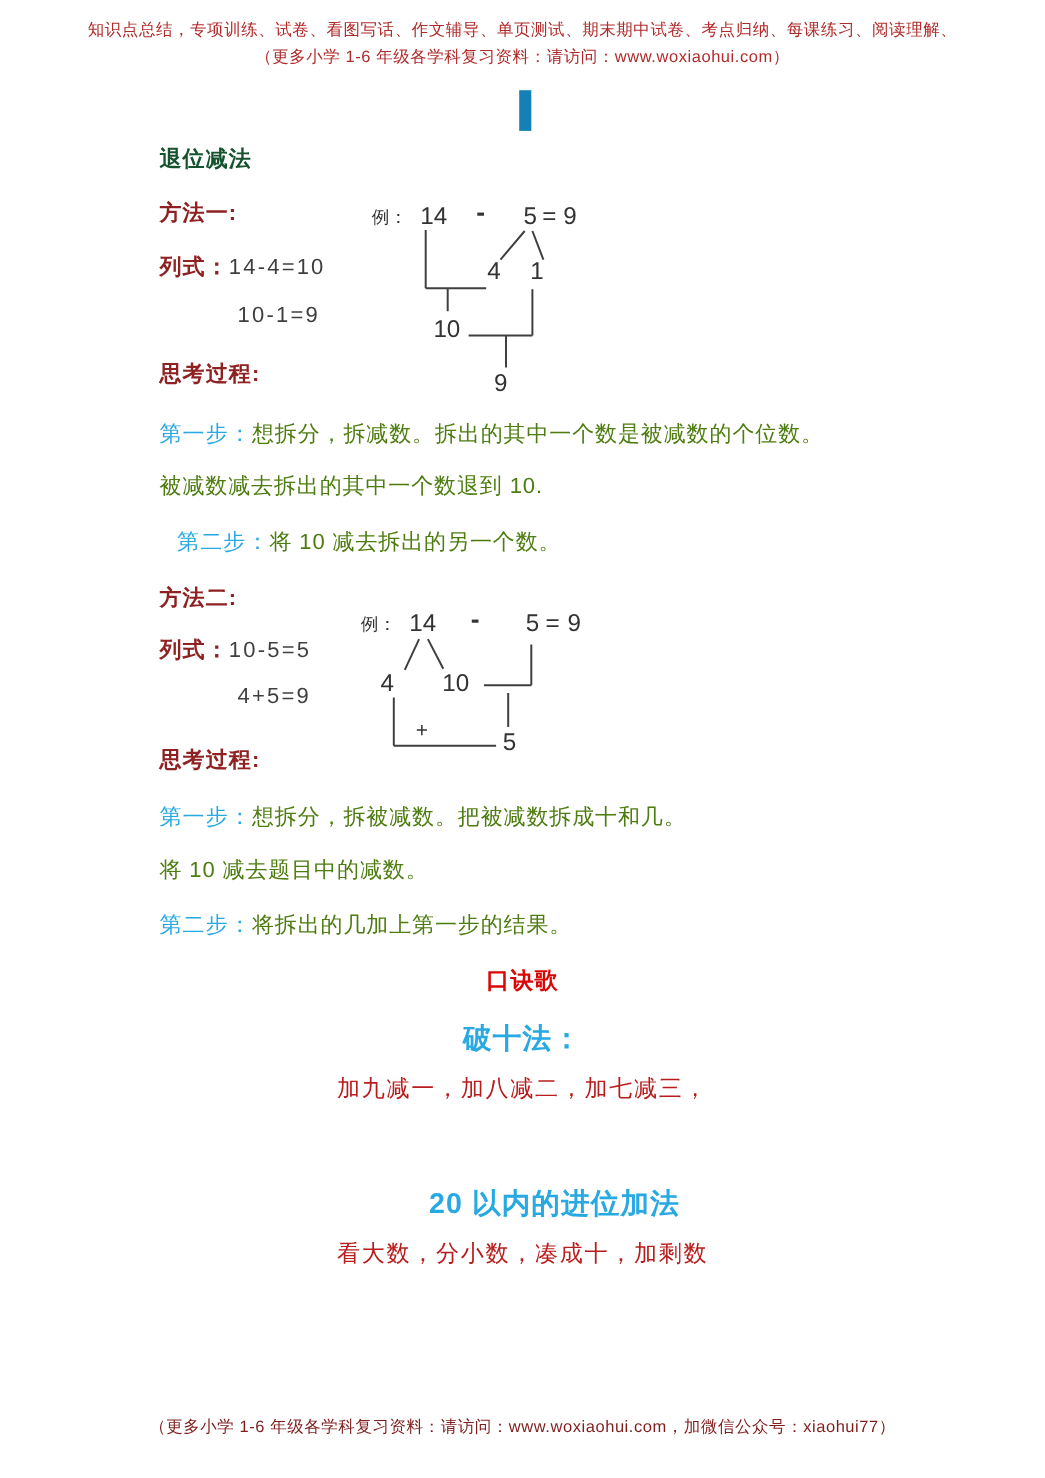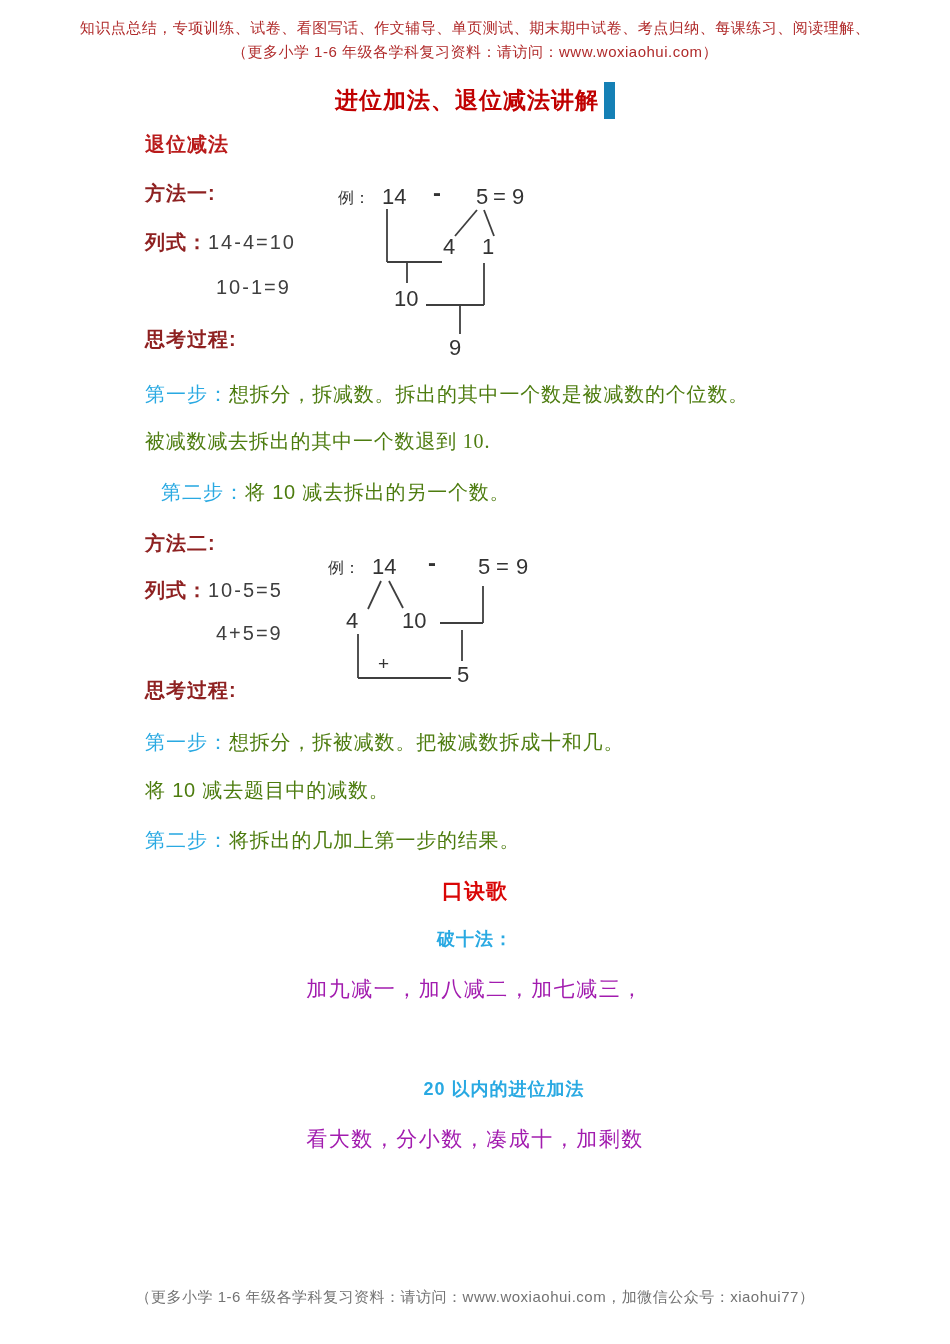--- a/index.html
+++ b/index.html
@@ -7,68 +7,67 @@
     position:relative;
     width:950px;height:1344px;
     background:#ffffff;
     font-family:"Liberation Sans","DejaVu Sans",sans-serif;
     overflow:hidden;
   }
   .ln{position:absolute;white-space:nowrap;}
   .center{left:0;width:950px;text-align:center;}
   
   .hdr-line{font-size:15px;line-height:23px;color:#B02B2B;letter-spacing:0.5px;}
-  .footer-line{font-size:15px;color:#737373;letter-spacing:0.5px;}
+  .footer-line{font-size:15px;color:#7f1d1d;letter-spacing:0.5px;}
   
   .title-row{position:absolute;top:82px;left:0;width:950px;display:flex;justify-content:center;align-items:center;}
   .title-text{font-size:23px;font-weight:bold;color:#C00000;letter-spacing:1px;}
   .title-bar{display:inline-block;width:11px;height:37px;background:#1580B5;margin-left:5px;}
   
-  .green-h{font-size:20px;font-weight:bold;color:#b91c1c;letter-spacing:1px;}
+  .green-h{font-size:20px;font-weight:bold;color:#14532d;letter-spacing:1px;}
   .darkred-h{font-size:20px;font-weight:bold;color:#8E2121;letter-spacing:1px;}
   .step-lbl{font-size:20px;color:#29A9E2;letter-spacing:1px;}
   .body-t{font-size:20px;color:#4d7c0f;letter-spacing:0.8px;}
   .eq{font-size:20px;color:#3F3F3F;letter-spacing:2px;}
   
   .mn-red{font-size:21px;font-weight:bold;color:#D90606;letter-spacing:1px;}
-  .mn-blue{font-size:18px;font-weight:bold;color:#29A9E2;letter-spacing:1px;}
-  .mn-black{font-size:21px;color:#a21caf;letter-spacing:1.5px;}
+  .mn-blue{font-size:26px;font-weight:bold;color:#29A9E2;letter-spacing:1px;}
+  .mn-black{font-size:21px;color:#b91c1c;letter-spacing:1.5px;}
   
   .diagram{position:absolute;}
   .diagram line{stroke:#3F3F3F;stroke-width:1.8;}
   .dg-num{font-size:22px;fill:#333333;font-family:"Liberation Sans","DejaVu Sans",sans-serif;}
   .dg-lbl{font-size:16px;fill:#333333;font-family:"Liberation Sans","DejaVu Sans",sans-serif;}
   .dg-minus{font-size:24px;font-weight:bold;fill:#333333;font-family:"Liberation Sans","DejaVu Sans",sans-serif;}
   .dg-plus{font-size:19px;fill:#333333;font-family:"Liberation Sans","DejaVu Sans",sans-serif;}
 </style>
 </head>
 <body>
 
 <div class="page">
 
   <div class="ln center hdr-line" style="top:16px;">知识点总结，专项训练、试卷、看图写话、作文辅导、单页测试、期末期中试卷、考点归纳、每课练习、阅读理解、</div>
   <div class="ln center hdr-line" style="top:40px;">（更多小学 1-6 年级各学科复习资料：请访问：www.woxiaohui.com）</div>
 
   <div class="title-row">
-    <span class="title-text">进位加法、退位减法讲解</span>
     <span class="title-bar"></span>
   </div>
 
   <div class="ln green-h" style="top:131px;left:145px;">退位减法</div>
 
   <div class="ln darkred-h" style="top:180px;left:145px;">方法一:</div>
   <div class="ln" style="top:229px;left:145px;">
     <span class="darkred-h">列式：</span><span class="eq">14-4=10</span>
   </div>
   <div class="ln eq" style="top:276px;left:216px;">10-1=9</div>
   <div class="ln darkred-h" style="top:326px;left:145px;">思考过程:</div>
   <div class="ln" style="top:381px;left:145px;">
     <span class="step-lbl">第一步：</span><span class="body-t">想拆分，拆减数。拆出的其中一个数是被减数的个位数。</span>
   </div>
-  <div class="ln body-t" style="top:428px;left:145px;font-family:Liberation Serif, serif;">被减数减去拆出的其中一个数退到 10.</div>
+  <div class="ln body-t" style="top:428px;left:145px;">被减数减去拆出的其中一个数退到 10.</div>
   <div class="ln" style="top:479px;left:145px;margin-left:16px;">
     <span class="step-lbl">第二步：</span><span class="body-t">将 10 减去拆出的另一个数。</span>
   </div>
 
   <svg class="diagram" style="top:182px;left:330px;" width="250" height="186" viewBox="0 0 250 186">
     <text class="dg-lbl" x="8" y="21">例：</text>
     <text class="dg-num" x="52" y="22">14</text>
     <text class="dg-minus" x="103" y="19">-</text>
     <text class="dg-num" x="146" y="22">5</text>
     <text class="dg-num" x="163" y="22">=</text>

